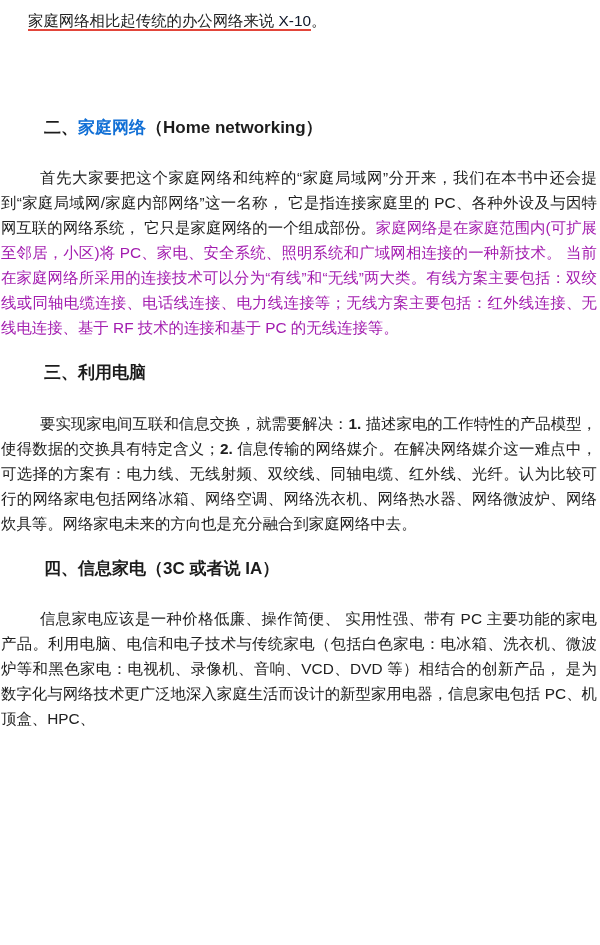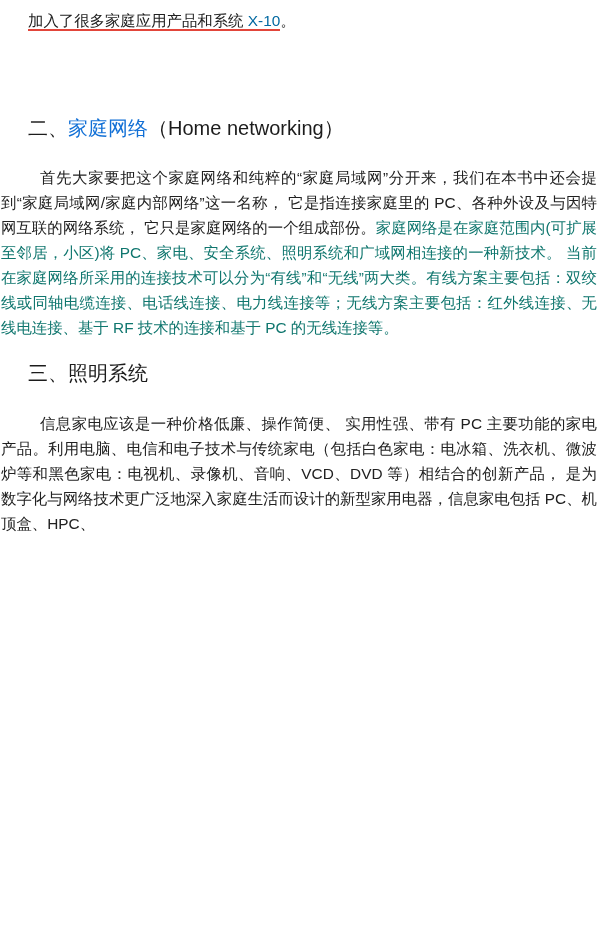--- a/index.html
+++ b/index.html
@@ -14,57 +14,59 @@
   .doc { padding: 8px 3px 0 1px; }
 
   .intro {
     margin: 0;
     padding-left: 27px;
     font-size: 15.4px;
     line-height: 25px;
   }
   .u { border-bottom: 2px solid #e2453a; padding-bottom: 0; }
 
-  .link { color: #0369a1; text-decoration: none; cursor: pointer; }
+  .link { color: #0f172a; text-decoration: none; cursor: pointer; }
 
   .h {
-    font-weight: normal;
-    font-size: 20px;
+    font-weight: bold;
+    font-size: 17px;
     line-height: 20px;
     margin: 0;
-    padding-left: 27px;
+    padding-left: 43px;
     color: #1c1c1c;
   }
   .h2 { margin-top: 85px; margin-bottom: 27px; }
   .h3 { margin-top: 14px; margin-bottom: 28px; }
   .h4 { margin-top: 15px; margin-bottom: 27px; }
   .blue { color: #1270d6; }
 
   .para {
     font-size: 15.4px;
     line-height: 25px;
     text-align: justify;
     text-indent: 39px;
     margin: 0 0 23px 0;
   }
-  .red { color: #0f766e; }
+  .red { color: #a21caf; }
   .num { font-weight: bold; }
 </style>
 </head>
 <body>
 
 <div class="doc">
 
-  <p class="intro"><span class="u"><span>加入了很多家庭应用产品和系统 </span><a class="link">X-10</a></span><span>。</span></p>
+  <p class="intro"><span class="u"><span>家庭网络相比起传统的办公网络来说 </span><a class="link">X-10</a></span><span>。</span></p>
 
   <h2 class="h h2"><span>二、</span><span class="blue">家庭网络</span><span>（Home networking）</span></h2>
 
   <p class="para"><span>首先大家要把这个家庭网络和纯粹的“家庭局域网”分开来，我们在本书中还会提到“家庭局域网/家庭内部网络”这一名称， 它是指连接家庭里的 PC、各种外设及与因特网互联的网络系统， 它只是家庭网络的一个组成部份。</span><span class="red">家庭网络是在家庭范围内(可扩展至邻居，小区)将 PC、家电、安全系统、照明系统和广域网相连接的一种新技术。 当前在家庭网络所采用的连接技术可以分为“有线”和“无线”两大类。有线方案主要包括：双绞线或同轴电缆连接、电话线连接、电力线连接等；无线方案主要包括：红外线连接、无线电连接、基于 RF 技术的连接和基于 PC 的无线连接等。</span></p>
 
 
-  <h2 class="h h3">三、照明系统</h2>
+  <h2 class="h h3">三、利用电脑</h2>
 
 
+  <p class="para"><span>要实现家电间互联和信息交换，就需要解决：</span><span class="num">1.</span><span> 描述家电的工作特性的产品模型，使得数据的交换具有特定含义；</span><span class="num">2.</span><span> 信息传输的网络媒介。在解决网络媒介这一难点中，可选择的方案有：电力线、无线射频、双绞线、同轴电缆、红外线、光纤。认为比较可行的网络家电包括网络冰箱、网络空调、网络洗衣机、网络热水器、网络微波炉、网络炊具等。网络家电未来的方向也是充分融合到家庭网络中去。</span></p>
 
+  <h2 class="h h4">四、信息家电（3C 或者说 IA）</h2>
 
   <p class="para"><span>信息家电应该是一种价格低廉、操作简便、 实用性强、带有 PC 主要功能的家电产品。利用电脑、电信和电子技术与传统家电（包括白色家电：电冰箱、洗衣机、微波炉等和黑色家电：电视机、录像机、音响、VCD、DVD 等）相结合的创新产品， 是为数字化与网络技术更广泛地深入家庭生活而设计的新型家用电器，信息家电包括 PC、机顶盒、HPC、</span></p>
 
 </div>
 
 </body></html>

